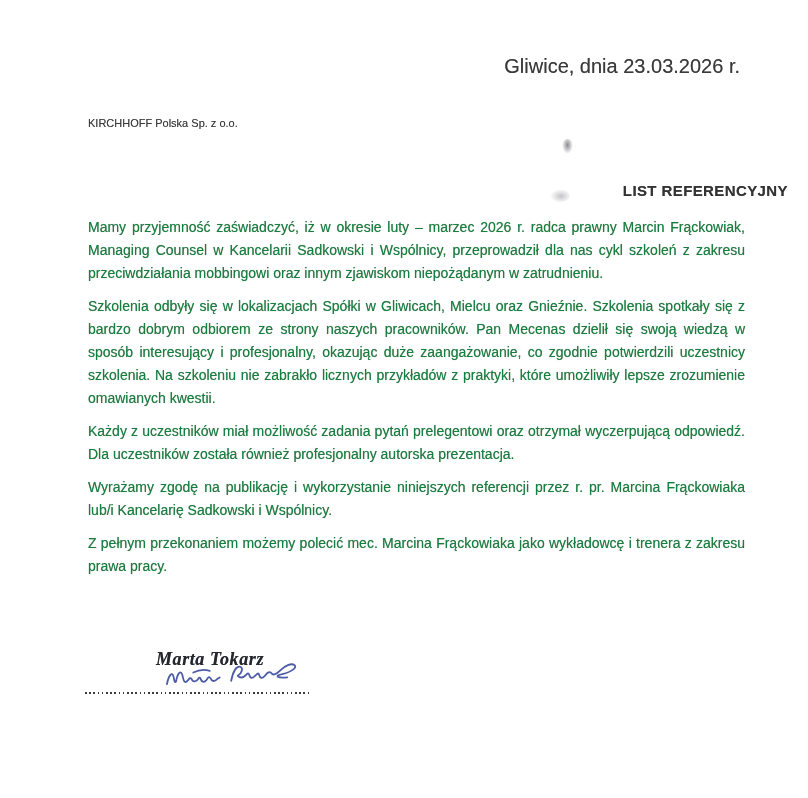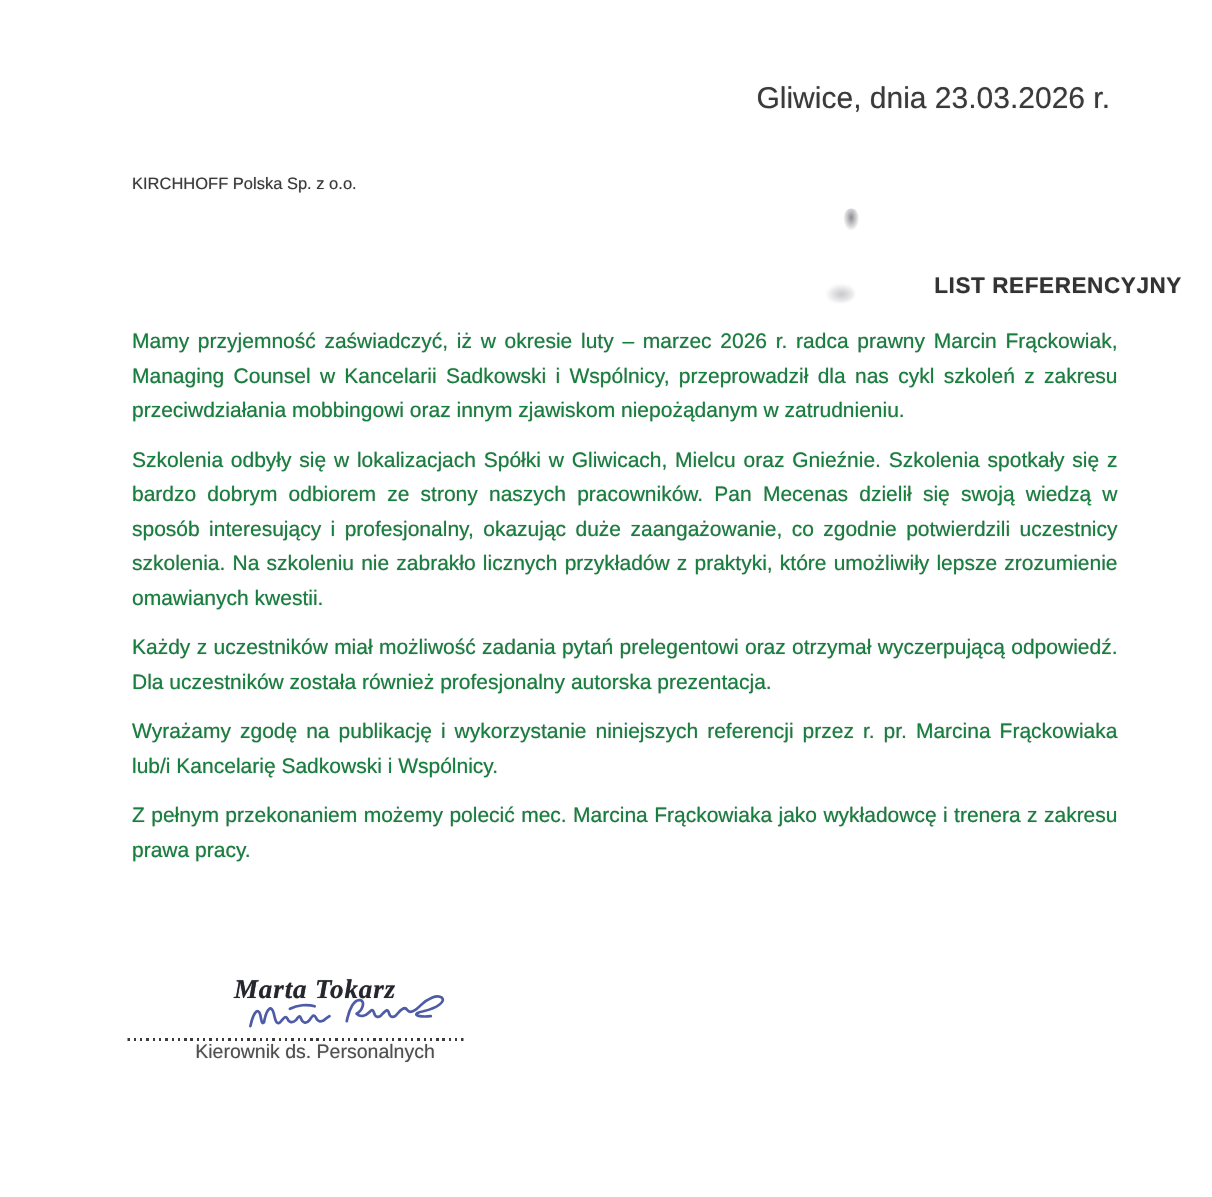--- a/index.html
+++ b/index.html
@@ -100,21 +100,20 @@
     <p>Z pełnym przekonaniem możemy polecić mec. Marcina Frąckowiaka jako wykładowcę i trenera z zakresu prawa pracy.</p>
   </div>
 
   <div class="sig-block">
     <div class="stamp-name">Marta Tokarz</div>
     <svg class="sig-svg" viewBox="0 0 170 46" aria-hidden="true" style="color: rgb(63, 79, 160);">
       <path d="M6 34 C8 24 12 18 14 25 C15 29 15 33 17 31 C19 20 23 16 25 24 C26 29 27 33 30 31 C33 28 34 25 36 28 C37 31 40 32 43 29 C45 26 46 25 47 28 C48 31 51 33 54 29 C56 26 57 24 59 27 C60 30 63 32 67 28 L70 26"></path>
       <path d="M38 20 C44 17 52 16 58 18"></path>
       <path d="M84 30 C86 20 90 12 95 13 C99 14 97 21 92 24 C95 27 99 26 102 23 C104 21 105 20 106 23 C107 27 110 28 113 24 C116 21 117 20 118 23 C119 27 122 28 125 24 C128 20 131 18 133 21 C135 24 139 22 144 17 C149 12 157 8 161 11 C164 14 158 19 146 22 C136 24 140 27 152 26"></path>
     </svg>
-    <div class="role">Kierownik ds. Personalnych</div>
   </div>
 
   <div class="dotted"></div>
 
   <div class="smudge s1"></div>
   <div class="smudge s2"></div>
 
 </div>
 
 </body></html>

